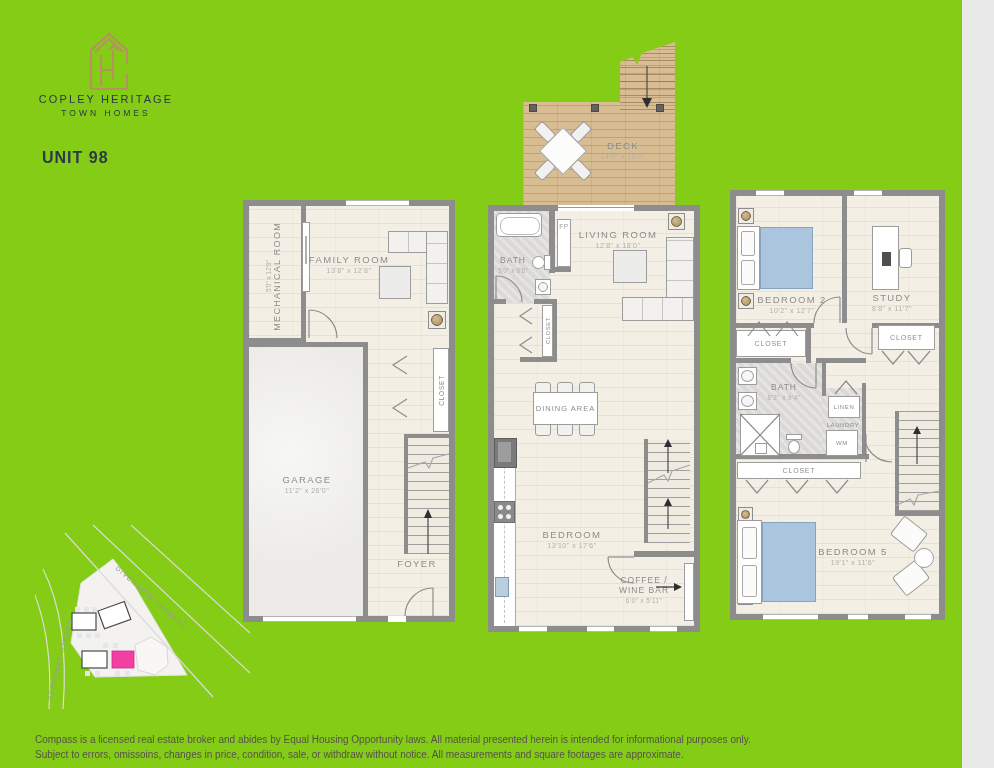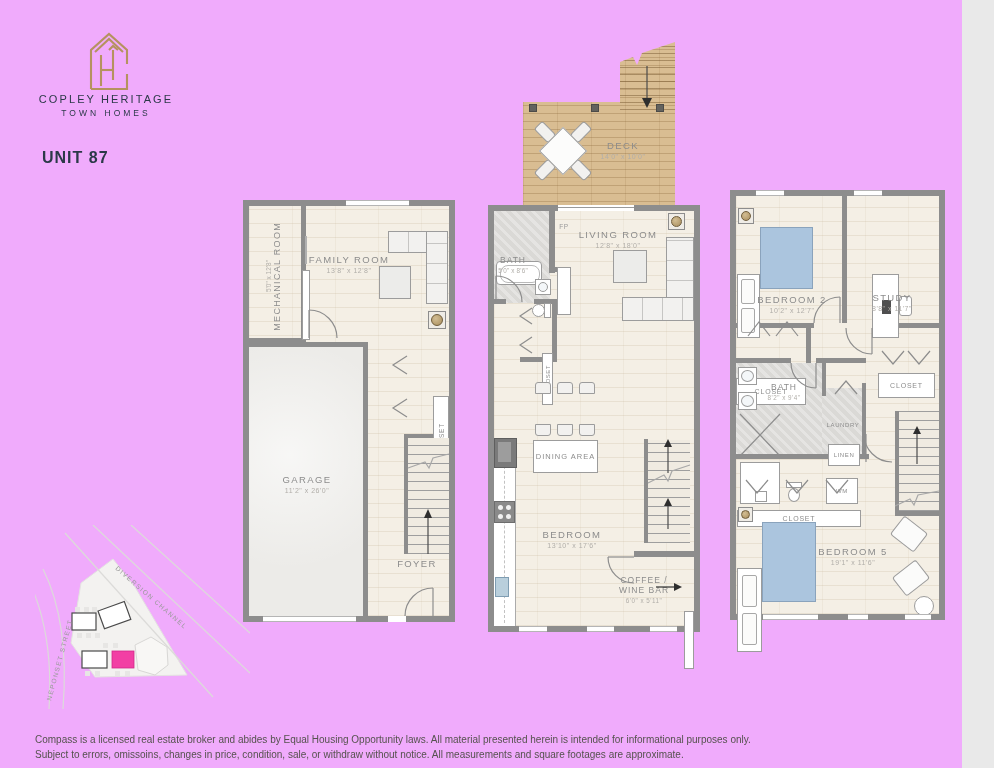--- a/index.html
+++ b/index.html
@@ -1,16 +1,16 @@
 <!DOCTYPE html>
 <html><head>
 <meta charset="utf-8">
 <style>
   html,body{margin:0;padding:0;background:#e9e9e9;}
-  .canvas{position:relative;width:962px;height:768px;background:#f0abfc;overflow:hidden;
+  .canvas{position:relative;width:962px;height:768px;background:#84cc16;overflow:hidden;
           font-family:"Liberation Sans",sans-serif;}
   
   .brand{position:absolute;color:#2b3948;text-align:center;}
   .unitblock{position:absolute;color:#2b3948;}
   .unitblock div{line-height:21px;letter-spacing:.8px;font-size:15px;}
   .unitblock .t{font-weight:bold;font-size:16px;letter-spacing:1px;}
   .pre{white-space:pre;}
   
   .panel{position:absolute;border:6px solid #8d8d8d;box-sizing:content-box;}
   .floor-cream{background-color:#f4efe5;background-image:
@@ -22,21 +22,21 @@
   .deck-floor{background-color:#d9bd92;background-image:
       repeating-linear-gradient(0deg, rgba(140,104,58,.32) 0 1px, transparent 1px 8px),
       repeating-linear-gradient(90deg, rgba(140,104,58,.16) 0 1px, transparent 1px 34px);}
   .iw{position:absolute;background:#8d8d8d;}
   .abs{position:absolute;}
   .win{position:absolute;background:#fff;border-top:1px solid #b5b5b5;border-bottom:1px solid #b5b5b5;box-sizing:border-box;}
   .slide{position:absolute;background:linear-gradient(#fff 0 2px,#9a9a9a 2px 3px,#fff 3px 6px);}
   .furn{position:absolute;background:#f2f1ef;border:1px solid #9c9c9c;box-sizing:border-box;}
   .lines-h{background-image:repeating-linear-gradient(90deg, transparent 0 19px, #c6c5c3 19px 20px);}
   .lines-v{background-image:repeating-linear-gradient(0deg, transparent 0 19px, #c6c5c3 19px 20px);}
-  .whitebox{position:absolute;background:#fff;border:1px solid #9c9c9c;box-sizing:border-box;margin-top:48px;}
+  .whitebox{position:absolute;background:#fff;border:1px solid #9c9c9c;box-sizing:border-box;}
   .mattress{position:absolute;background:#abc5de;border:1px solid #8aa3bc;box-sizing:border-box;}
   .pillow{position:absolute;background:#fbfbfa;border:1px solid #a8a8a8;border-radius:2px;box-sizing:border-box;}
   .spk{position:absolute;background:#efece6;border:1px solid #8d8d8d;box-sizing:border-box;}
   .spk::after{content:"";position:absolute;inset:2px;border-radius:50%;
       background:radial-gradient(circle at 38% 35%, #d2bd93, #a98e5d);border:1px solid #6f5d3c;}
   .sink{position:absolute;background:#fff;border:1px solid #9c9c9c;box-sizing:border-box;}
   .sink::after{content:"";position:absolute;inset:2px;border:1px solid #9c9c9c;border-radius:50%;background:#f4f7f9;}
   .stairs{position:absolute;background-color:#f0ebe1;
       background-image:repeating-linear-gradient(0deg, #9e9e9e 0 1px, transparent 1px 9px);}
   .deck-stairs{position:absolute;background-image:repeating-linear-gradient(180deg, rgba(120,90,50,.5) 0 1px, transparent 1px 7px);}
@@ -63,21 +63,21 @@
       <path d="M22,27 V58"></path>
       <path d="M34,22 V52"></path>
       <path d="M22,42 H34"></path>
       <path d="M30,22 L34,18 L39,22"></path>
     </g>
   </svg>
   <div class="brand" style="left:36px;top:93px;width:140px;font-size:11px;letter-spacing:2.1px;">COPLEY HERITAGE</div>
   <div class="brand" style="left:36px;top:108px;width:140px;font-size:8.5px;letter-spacing:3px;">TOWN HOMES</div>
 
   <div class="unitblock" style="left:42px;top:147px;">
-    <div class="t">UNIT 87</div>
+    <div class="t">UNIT 98</div>
   </div>
 
   <div class="abs deck-floor" style="left:523px;top:40px;width:152px;height:170px;
               clip-path:polygon(0px 62px,97px 62px,97px 22px,110px 17px,114px 25px,119px 13px,152px 2px,152px 170px,0px 170px);">
     <div class="deck-stairs" style="left:97px;top:6px;width:55px;height:66px;"></div>
     <div class="post" style="left:6px;top:64px;width:8px;height:8px;"></div>
     <div class="post" style="left:68px;top:64px;width:8px;height:8px;"></div>
     <div class="post" style="left:133px;top:64px;width:8px;height:8px;"></div>
 
     <div class="furn" style="left:12px;top:86px;width:20px;height:12px;transform:rotate(45deg);border-radius:3px;"></div>

